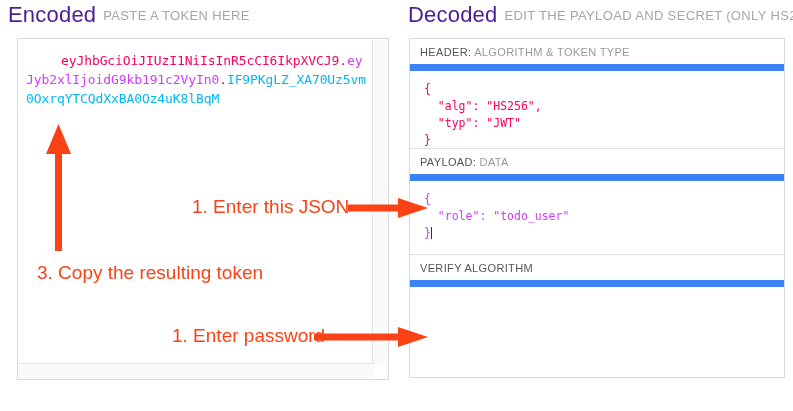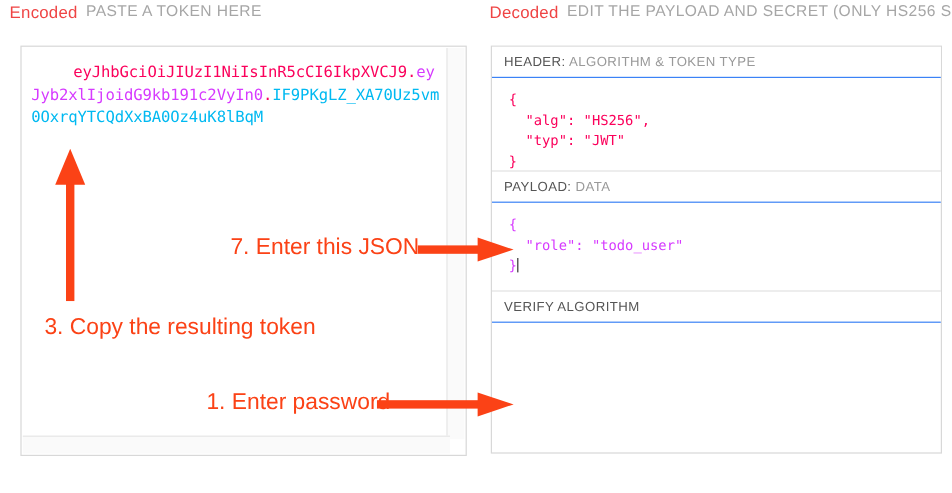--- a/index.html
+++ b/index.html
@@ -14,22 +14,22 @@
     font-family: "Liberation Sans", sans-serif;
     overflow: hidden;
   }
 
   
   .col-head {
     position: absolute;
     white-space: nowrap;
   }
   .col-head .big {
-    font-size: 14px;
-    color: #ef4444;
+    font-size: 22px;
+    color: #4c1d95;
     font-weight: 400;
     letter-spacing: .2px;
   }
   .col-head .sub {
     font-size: 13px;
     color: #a6a6a6;
     letter-spacing: .35px;
     margin-left: 7px;
     position: relative;
     top: -2px;
@@ -92,21 +92,21 @@
     height: 340px;
     border: 1px solid #d8d8d8;
     background: #fff;
     box-sizing: border-box;
   }
   .sec-label {
     font-size: 11px;
     color: #555;
     letter-spacing: .35px;
     padding: 7px 0 6px 10px;
-    border-bottom: 1px solid #3b82f6;
+    border-bottom: 7px solid #3b82f6;
     background: #fff;
     white-space: nowrap;
   }
   .sec-label .dim { color: #999; }
   .sec-body {
     font-family: "DejaVu Sans Mono", monospace;
     font-size: 11.5px;
     line-height: 17px;
     padding: 10px 10px 10px 14px;
     white-space: pre;
@@ -207,21 +207,21 @@
   <div class="sec-body" id="payload-body"><span>{
   "role": "todo_user"
 }</span><span class="caret"></span></div>
 
   <div class="sec-label">
     <span>VERIFY ALGORITHM</span>
   </div>
 </div>
 
 <div class="anno-text" id="anno-1">1. Enter password</div>
-<div class="anno-text" id="anno-2">7. Enter this JSON</div>
+<div class="anno-text" id="anno-2">1. Enter this JSON</div>
 <div class="anno-text" id="anno-3">3. Copy the resulting token</div>
 
 <div class="arrow" style="left:314px; top:326px;">
   <svg width="118" height="22" viewBox="0 0 118 22">
     <rect x="0" y="7.5" width="88" height="7" fill="#fb4216"></rect>
     <polygon points="84,1 114,11 84,21" fill="#fb4216"></polygon>
   </svg>
 </div>
 
 <div class="arrow" style="left:348px; top:197px;">

